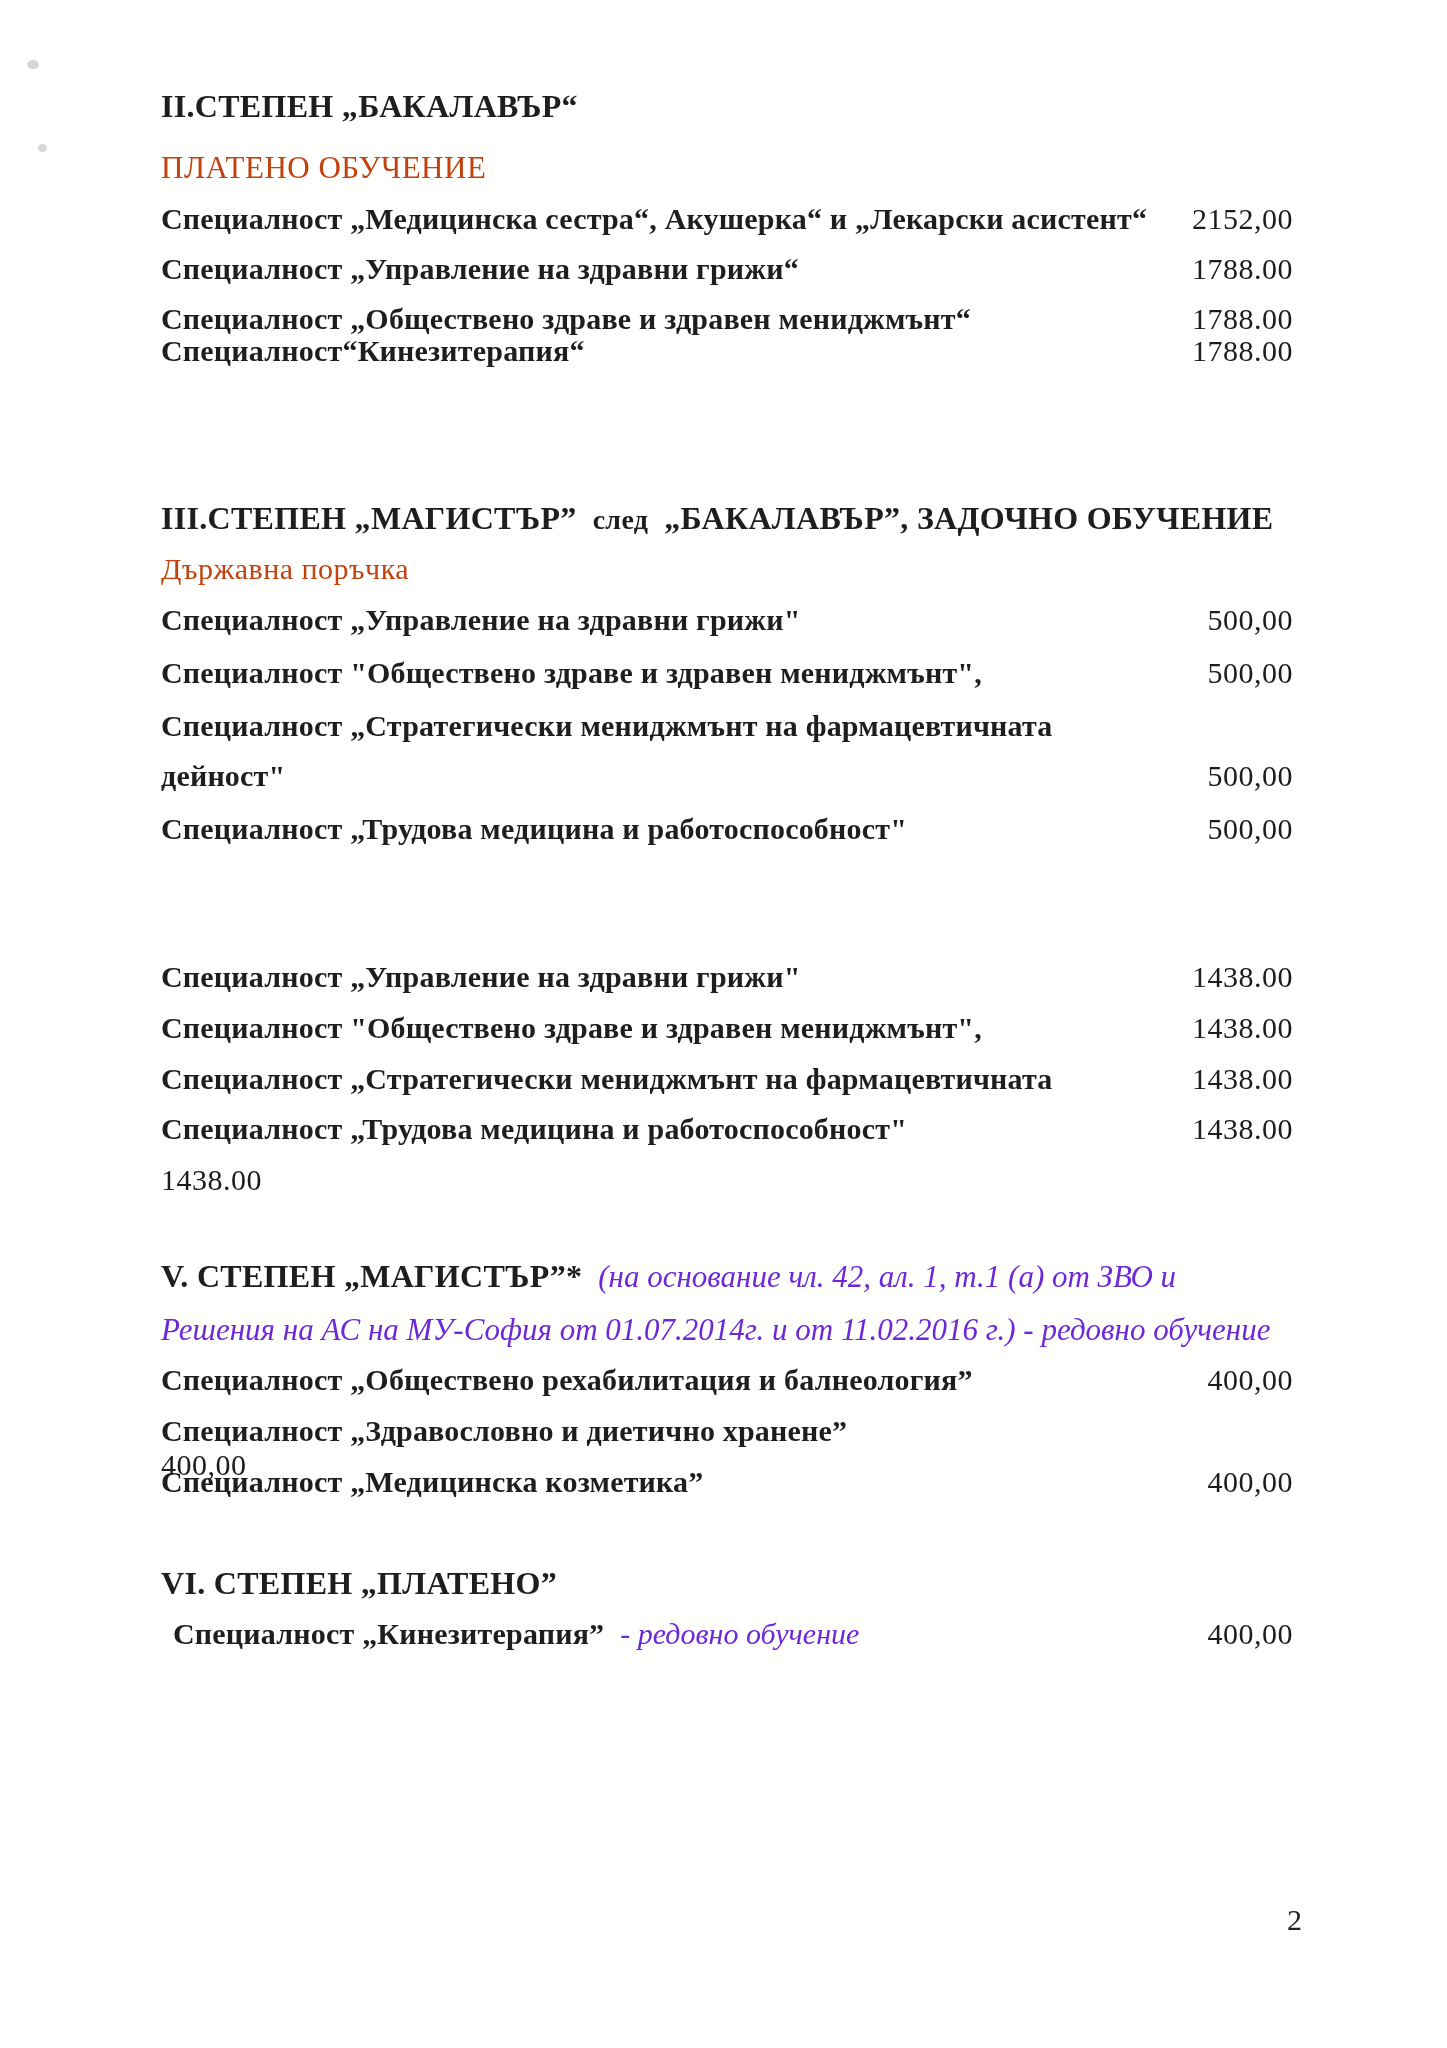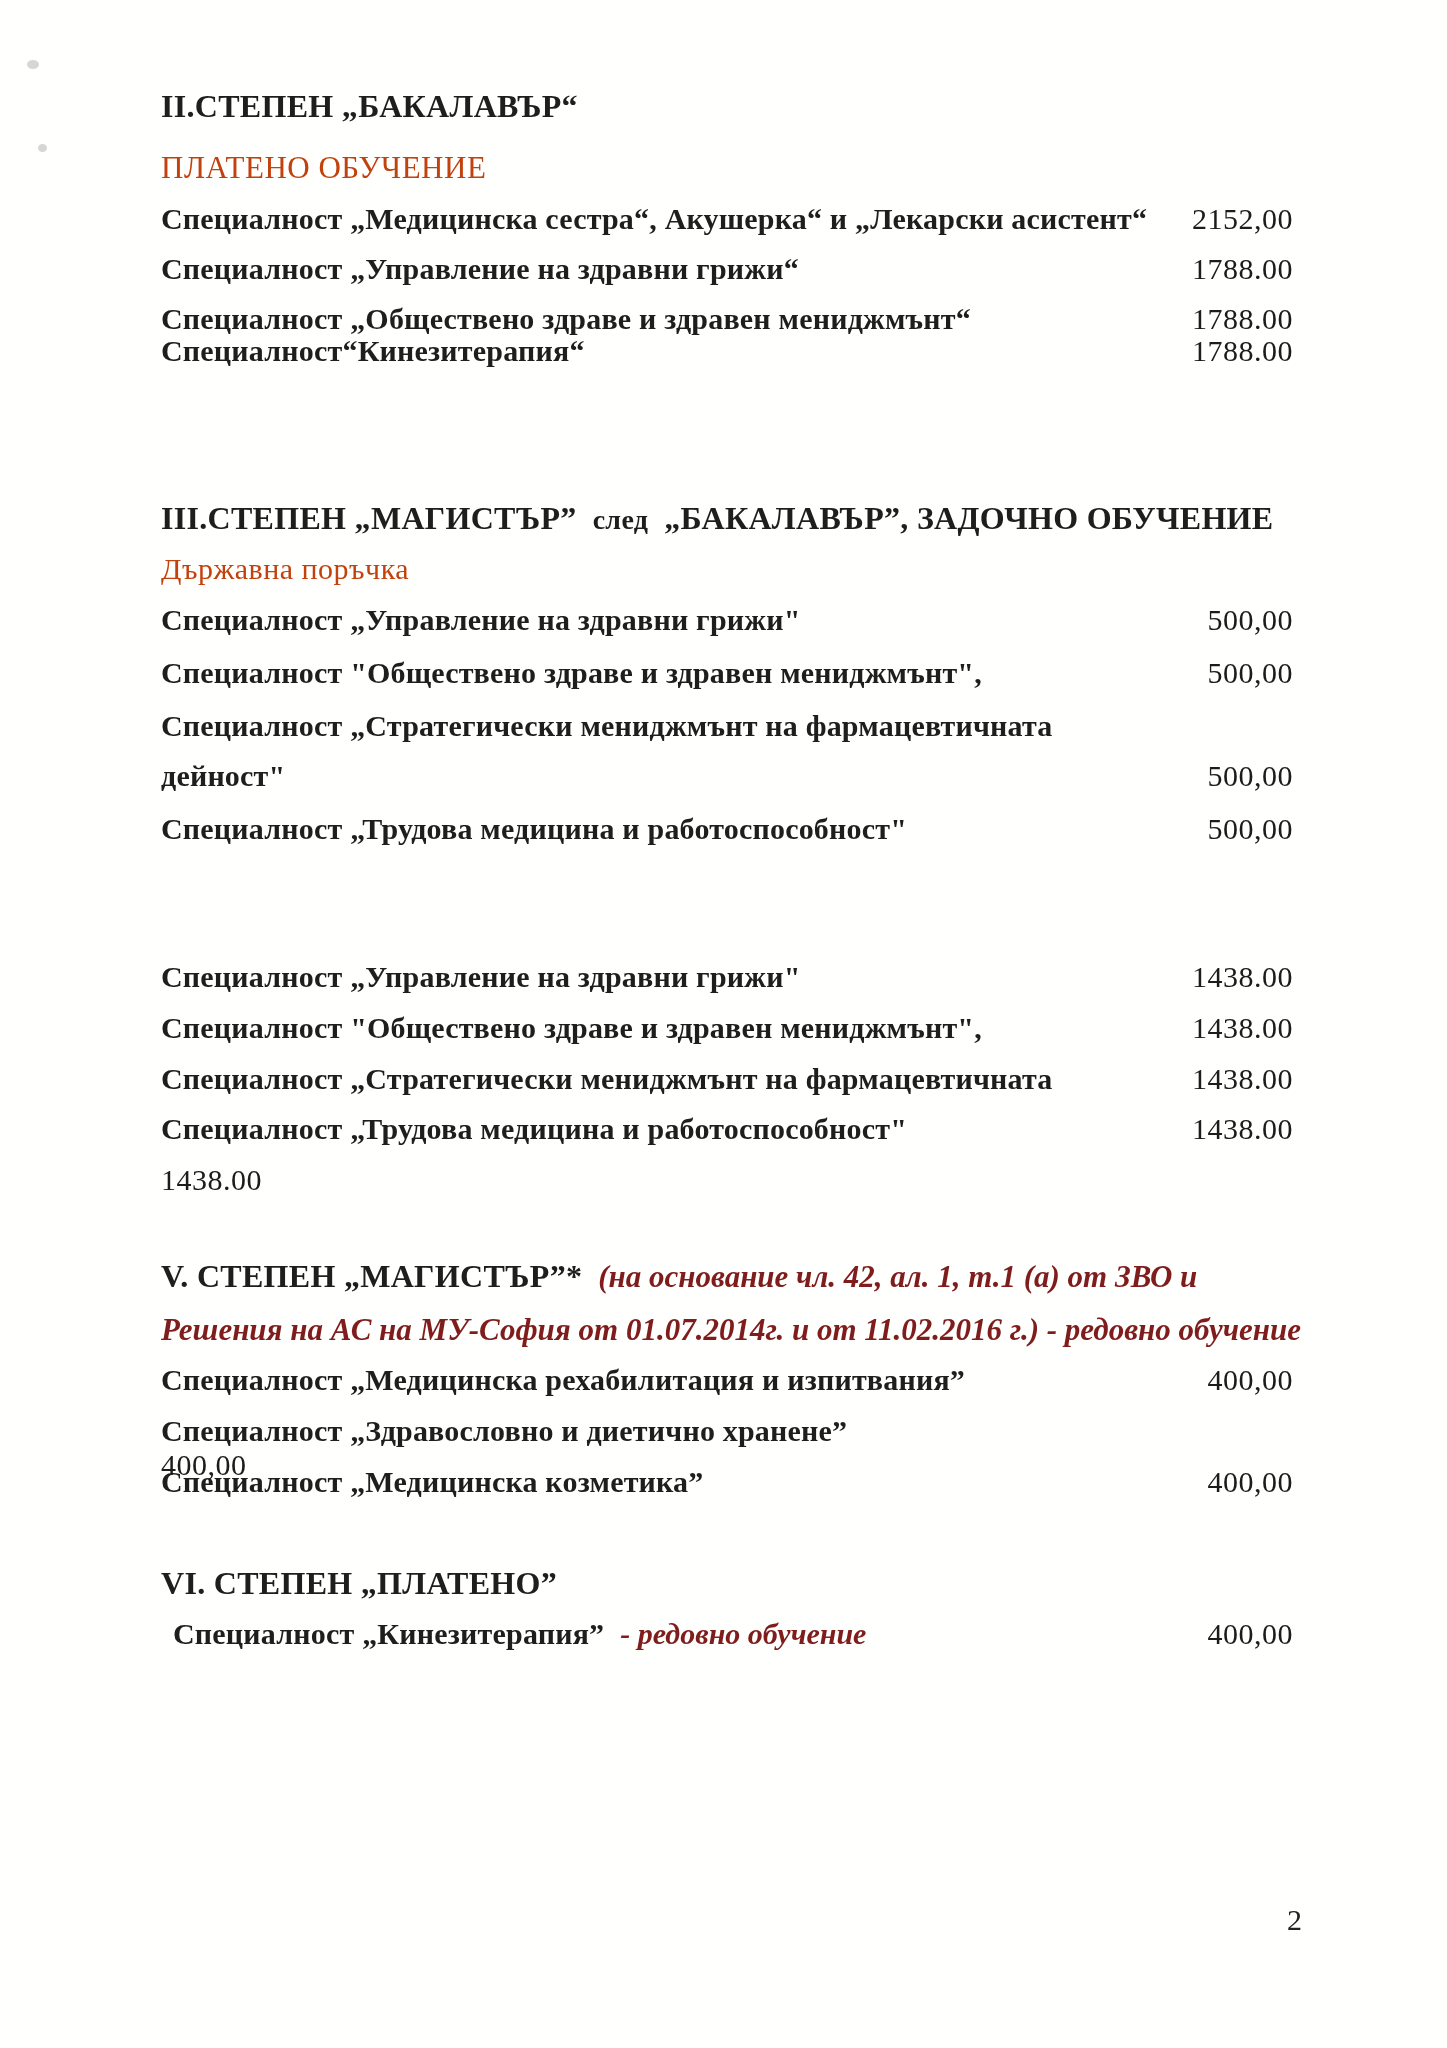--- a/index.html
+++ b/index.html
@@ -15,21 +15,21 @@
   .row{
     position:absolute;left:161px;width:1132px;
     display:flex;justify-content:space-between;align-items:baseline;
     white-space:nowrap;
   }
   .h{font-weight:bold;font-size:32px;letter-spacing:.3px;}
   .h-light{font-weight:normal;color:#2e2e2e;letter-spacing:1px;}
   .sub{font-weight:normal;font-size:31px;color:#c2410c;letter-spacing:.5px;}
   .lbl{font-weight:bold;font-size:30px;letter-spacing:.2px;}
   .price{font-weight:normal;font-size:30px;color:#1c1c1c;letter-spacing:.5px;}
-  .it{font-style:italic;font-weight:bold;font-size:30px;color:#7f1d1d;}
+  .it{font-style:italic;font-weight:normal;font-size:30px;color:#6d28d9;}
   .smudge{position:absolute;background:#8a8a8a;opacity:.35;border-radius:50%;}
   .gap-l{margin-left:12px;}
   .pagenum{position:absolute;font-size:30px;color:#222;}
 </style>
 </head>
 <body>
 
 <div class="page">
 
   <div class="smudge" style="left:27px;top:60px;width:12px;height:9px;"></div>
@@ -103,21 +103,21 @@
     <span class="price">1438.00</span>
   </div>
 
   <div class="line" style="top:1258px;">
     <span class="h">V. СТЕПЕН  „МАГИСТЪР”*</span>
     <span class="it gap-l" style="font-size:31px;">(на основание чл. 42, ал. 1, т.1 (а) от ЗВО и</span>
   </div>
   <div class="line it" style="top:1312px;font-size:31px;">Решения на АС на МУ-София от 01.07.2014г. и от 11.02.2016 г.) - редовно обучение</div>
 
   <div class="row" style="top:1363px;">
-    <span class="lbl">Специалност „Медицинска рехабилитация и изпитвания”</span>
+    <span class="lbl">Специалност „Обществено рехабилитация и балнеология”</span>
     <span class="price">400,00</span>
   </div>
   <div class="row" style="top:1414px;flex-direction:column;">
     <span class="lbl">Специалност „Здравословно и диетично хранене”</span>
     <span class="price">400,00</span>
   </div>
   <div class="row" style="top:1465px;">
     <span class="lbl">Специалност „Медицинска козметика”</span>
     <span class="price">400,00</span>
   </div>

